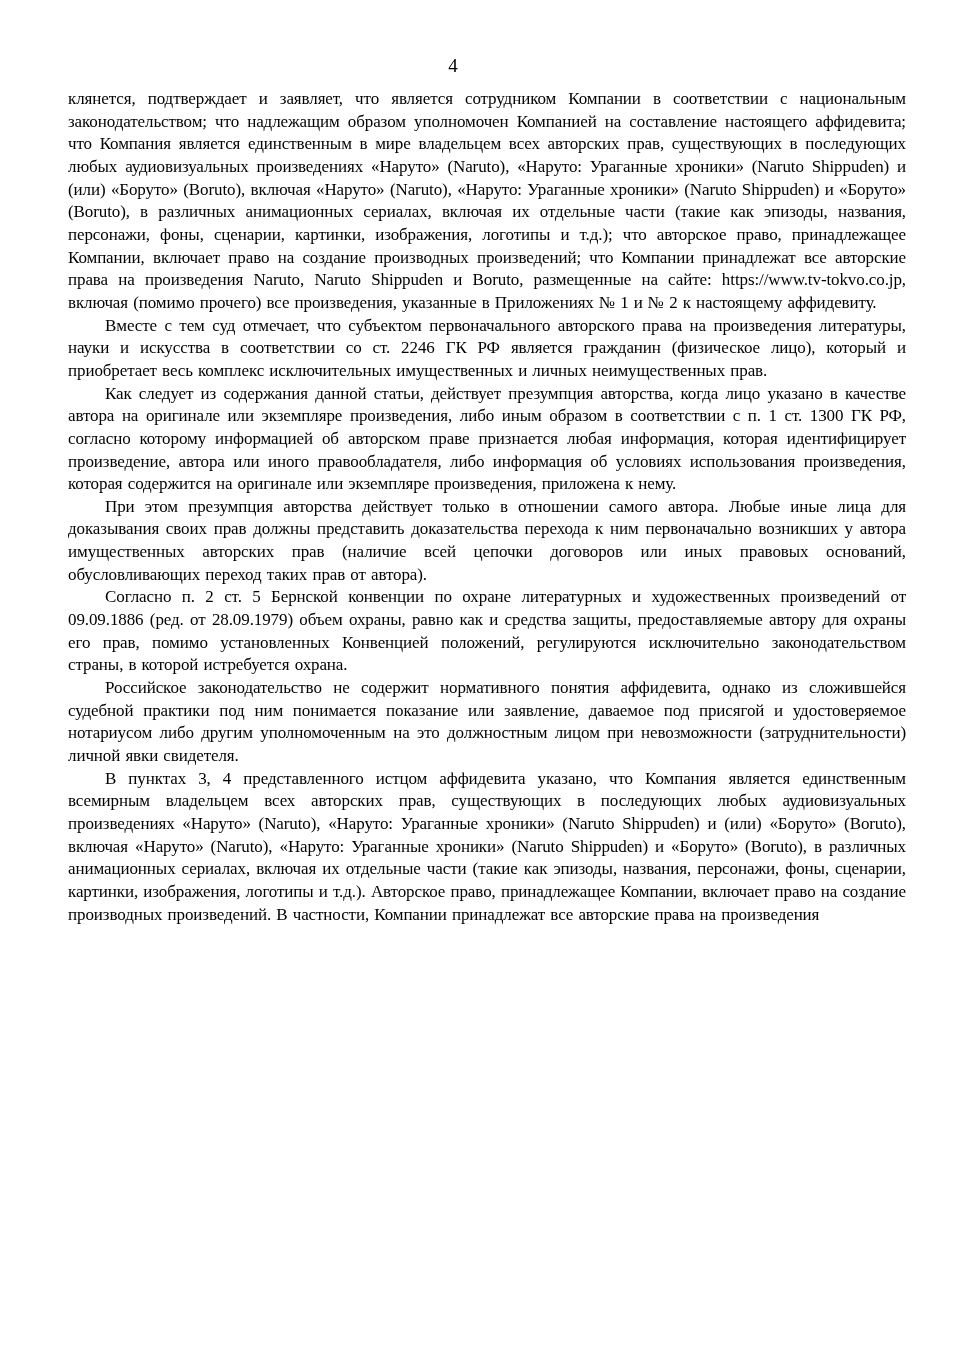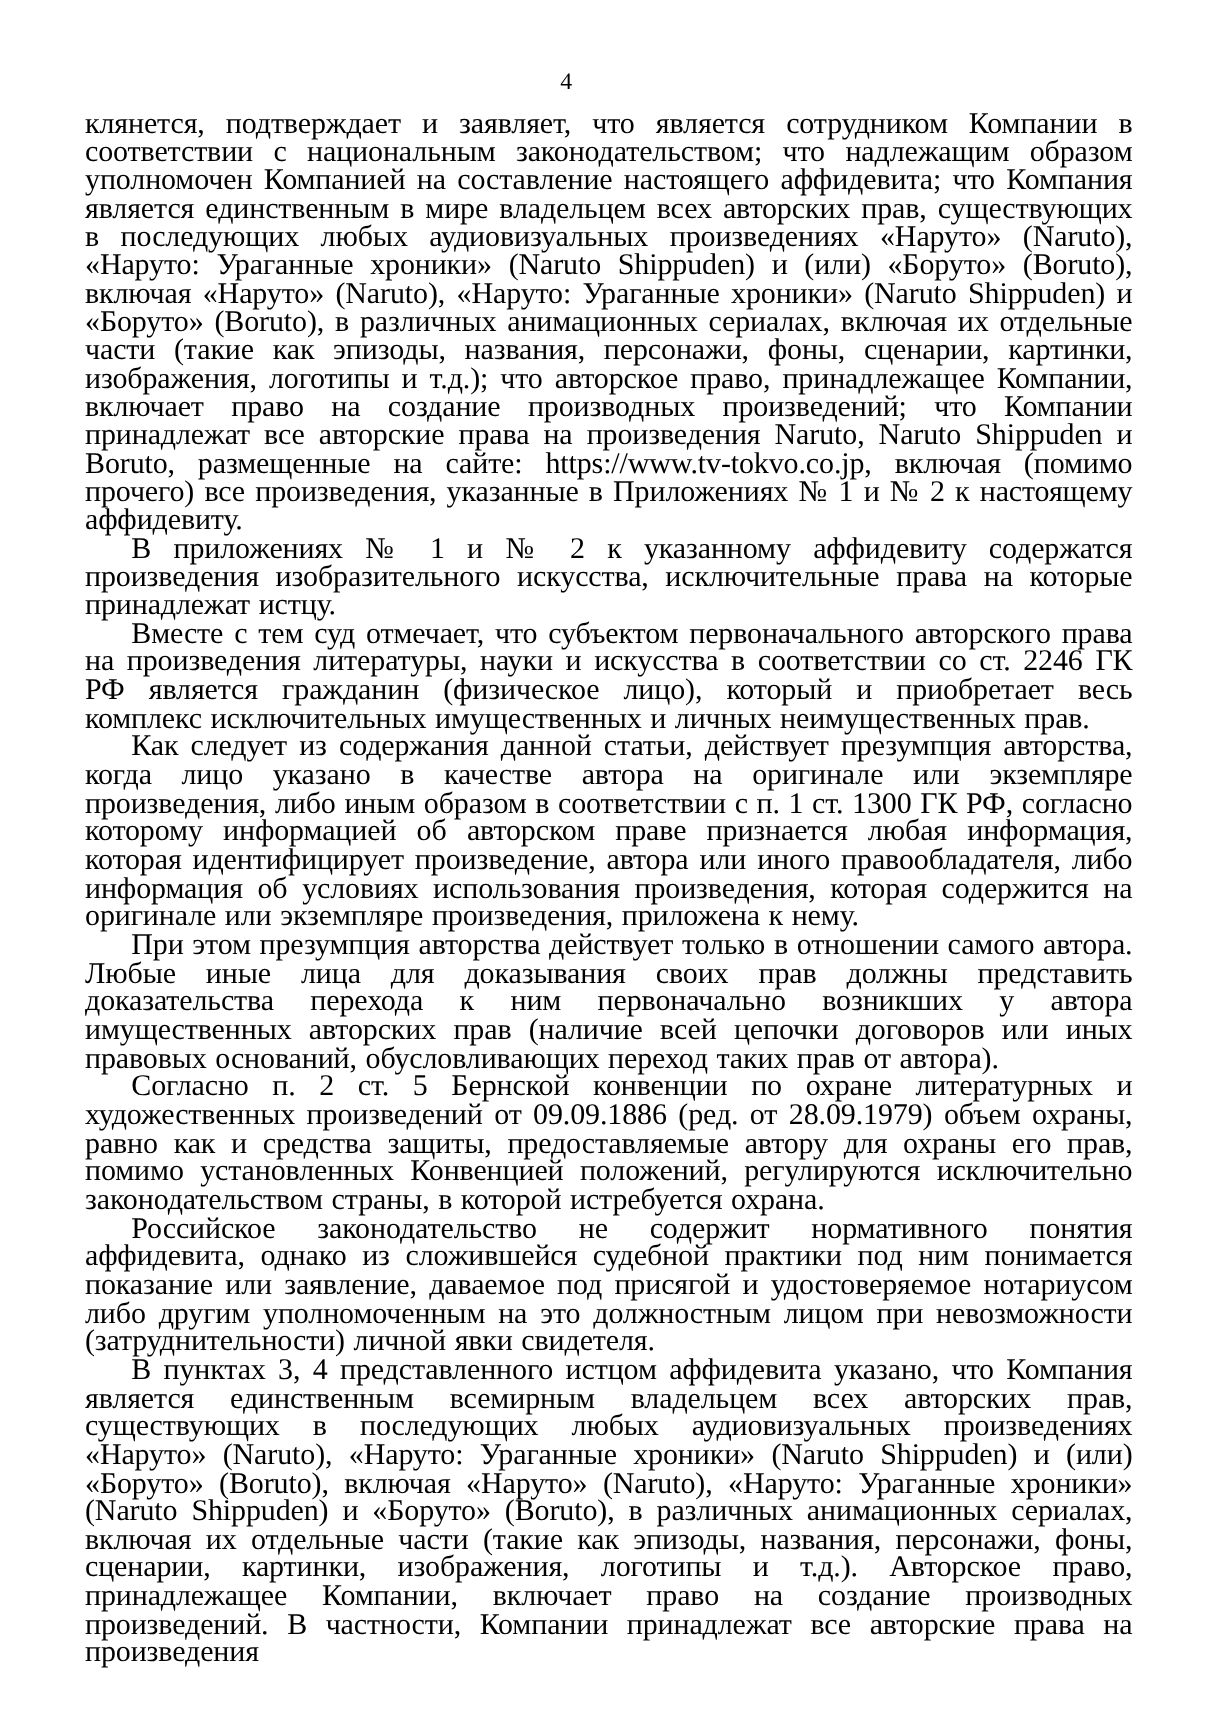--- a/index.html
+++ b/index.html
@@ -23,21 +23,21 @@
     width: 906px; 
     text-align: center;
     font-size: 19px;
     line-height: 23px;
   }
   .content {
     position: absolute;
     top: 88px;
     left: 68px;
     width: 838px;
-    font-size: 24px;
+    font-size: 17px;
     line-height: 22.66px;
     text-align: justify;
     letter-spacing: -0.1px;
   }
   .content p {
     margin: 0;
     padding: 0;
     text-indent: 37px;
     word-spacing: 1px;
   }
@@ -47,21 +47,20 @@
 </style>
 </head>
 <body>
 
 <div class="page">
 
   <div class="page-number">4</div>
 
   <div class="content">
     <p class="continuation">клянется, подтверждает и заявляет, что является сотрудником Компании в соответствии с национальным законодательством; что надлежащим образом уполномочен Компанией на составление настоящего аффидевита; что Компания является единственным в мире владельцем всех авторских прав, существующих в последующих любых аудиовизуальных произведениях «Наруто» (Naruto), «Наруто: Ураганные хроники» (Naruto Shippuden) и (или) «Боруто» (Boruto), включая «Наруто» (Naruto), «Наруто: Ураганные хроники» (Naruto Shippuden) и «Боруто» (Boruto), в различных анимационных сериалах, включая их отдельные части (такие как эпизоды, названия, персонажи, фоны, сценарии, картинки, изображения, логотипы и т.д.); что авторское право, принадлежащее Компании, включает право на создание производных произведений; что Компании принадлежат все авторские права на произведения Naruto, Naruto Shippuden и Boruto, размещенные на сайте: https://www.tv-tokvo.co.jp, включая (помимо прочего) все произведения, указанные в Приложениях № 1 и № 2 к настоящему аффидевиту.</p>
-    <p>В приложениях № 1 и № 2 к указанному аффидевиту содержатся произведения изобразительного искусства, исключительные права на которые принадлежат истцу.</p>
     <p>Вместе с тем суд отмечает, что субъектом первоначального авторского права на произведения литературы, науки и искусства в соответствии со ст. 2246 ГК РФ является гражданин (физическое лицо), который и приобретает весь комплекс исключительных имущественных и личных неимущественных прав.</p>
     <p>Как следует из содержания данной статьи, действует презумпция авторства, когда лицо указано в качестве автора на оригинале или экземпляре произведения, либо иным образом в соответствии с п. 1 ст. 1300 ГК РФ, согласно которому информацией об авторском праве признается любая информация, которая идентифицирует произведение, автора или иного правообладателя, либо информация об условиях использования произведения, которая содержится на оригинале или экземпляре произведения, приложена к нему.</p>
     <p>При этом презумпция авторства действует только в отношении самого автора. Любые иные лица для доказывания своих прав должны представить доказательства перехода к ним первоначально возникших у автора имущественных авторских прав (наличие всей цепочки договоров или иных правовых оснований, обусловливающих переход таких прав от автора).</p>
     <p>Согласно п. 2 ст. 5 Бернской конвенции по охране литературных и художественных произведений от 09.09.1886 (ред. от 28.09.1979) объем охраны, равно как и средства защиты, предоставляемые автору для охраны его прав, помимо установленных Конвенцией положений, регулируются исключительно законодательством страны, в которой истребуется охрана.</p>
     <p>Российское законодательство не содержит нормативного понятия аффидевита, однако из сложившейся судебной практики под ним понимается показание или заявление, даваемое под присягой и удостоверяемое нотариусом либо другим уполномоченным на это должностным лицом при невозможности (затруднительности) личной явки свидетеля.</p>
     <p>В пунктах 3, 4 представленного истцом аффидевита указано, что Компания является единственным всемирным владельцем всех авторских прав, существующих в последующих любых аудиовизуальных произведениях «Наруто» (Naruto), «Наруто: Ураганные хроники» (Naruto Shippuden) и (или) «Боруто» (Boruto), включая «Наруто» (Naruto), «Наруто: Ураганные хроники» (Naruto Shippuden) и «Боруто» (Boruto), в различных анимационных сериалах, включая их отдельные части (такие как эпизоды, названия, персонажи, фоны, сценарии, картинки, изображения, логотипы и т.д.). Авторское право, принадлежащее Компании, включает право на создание производных произведений. В частности, Компании принадлежат все авторские права на произведения</p>
   </div>
 
 </div>
 

